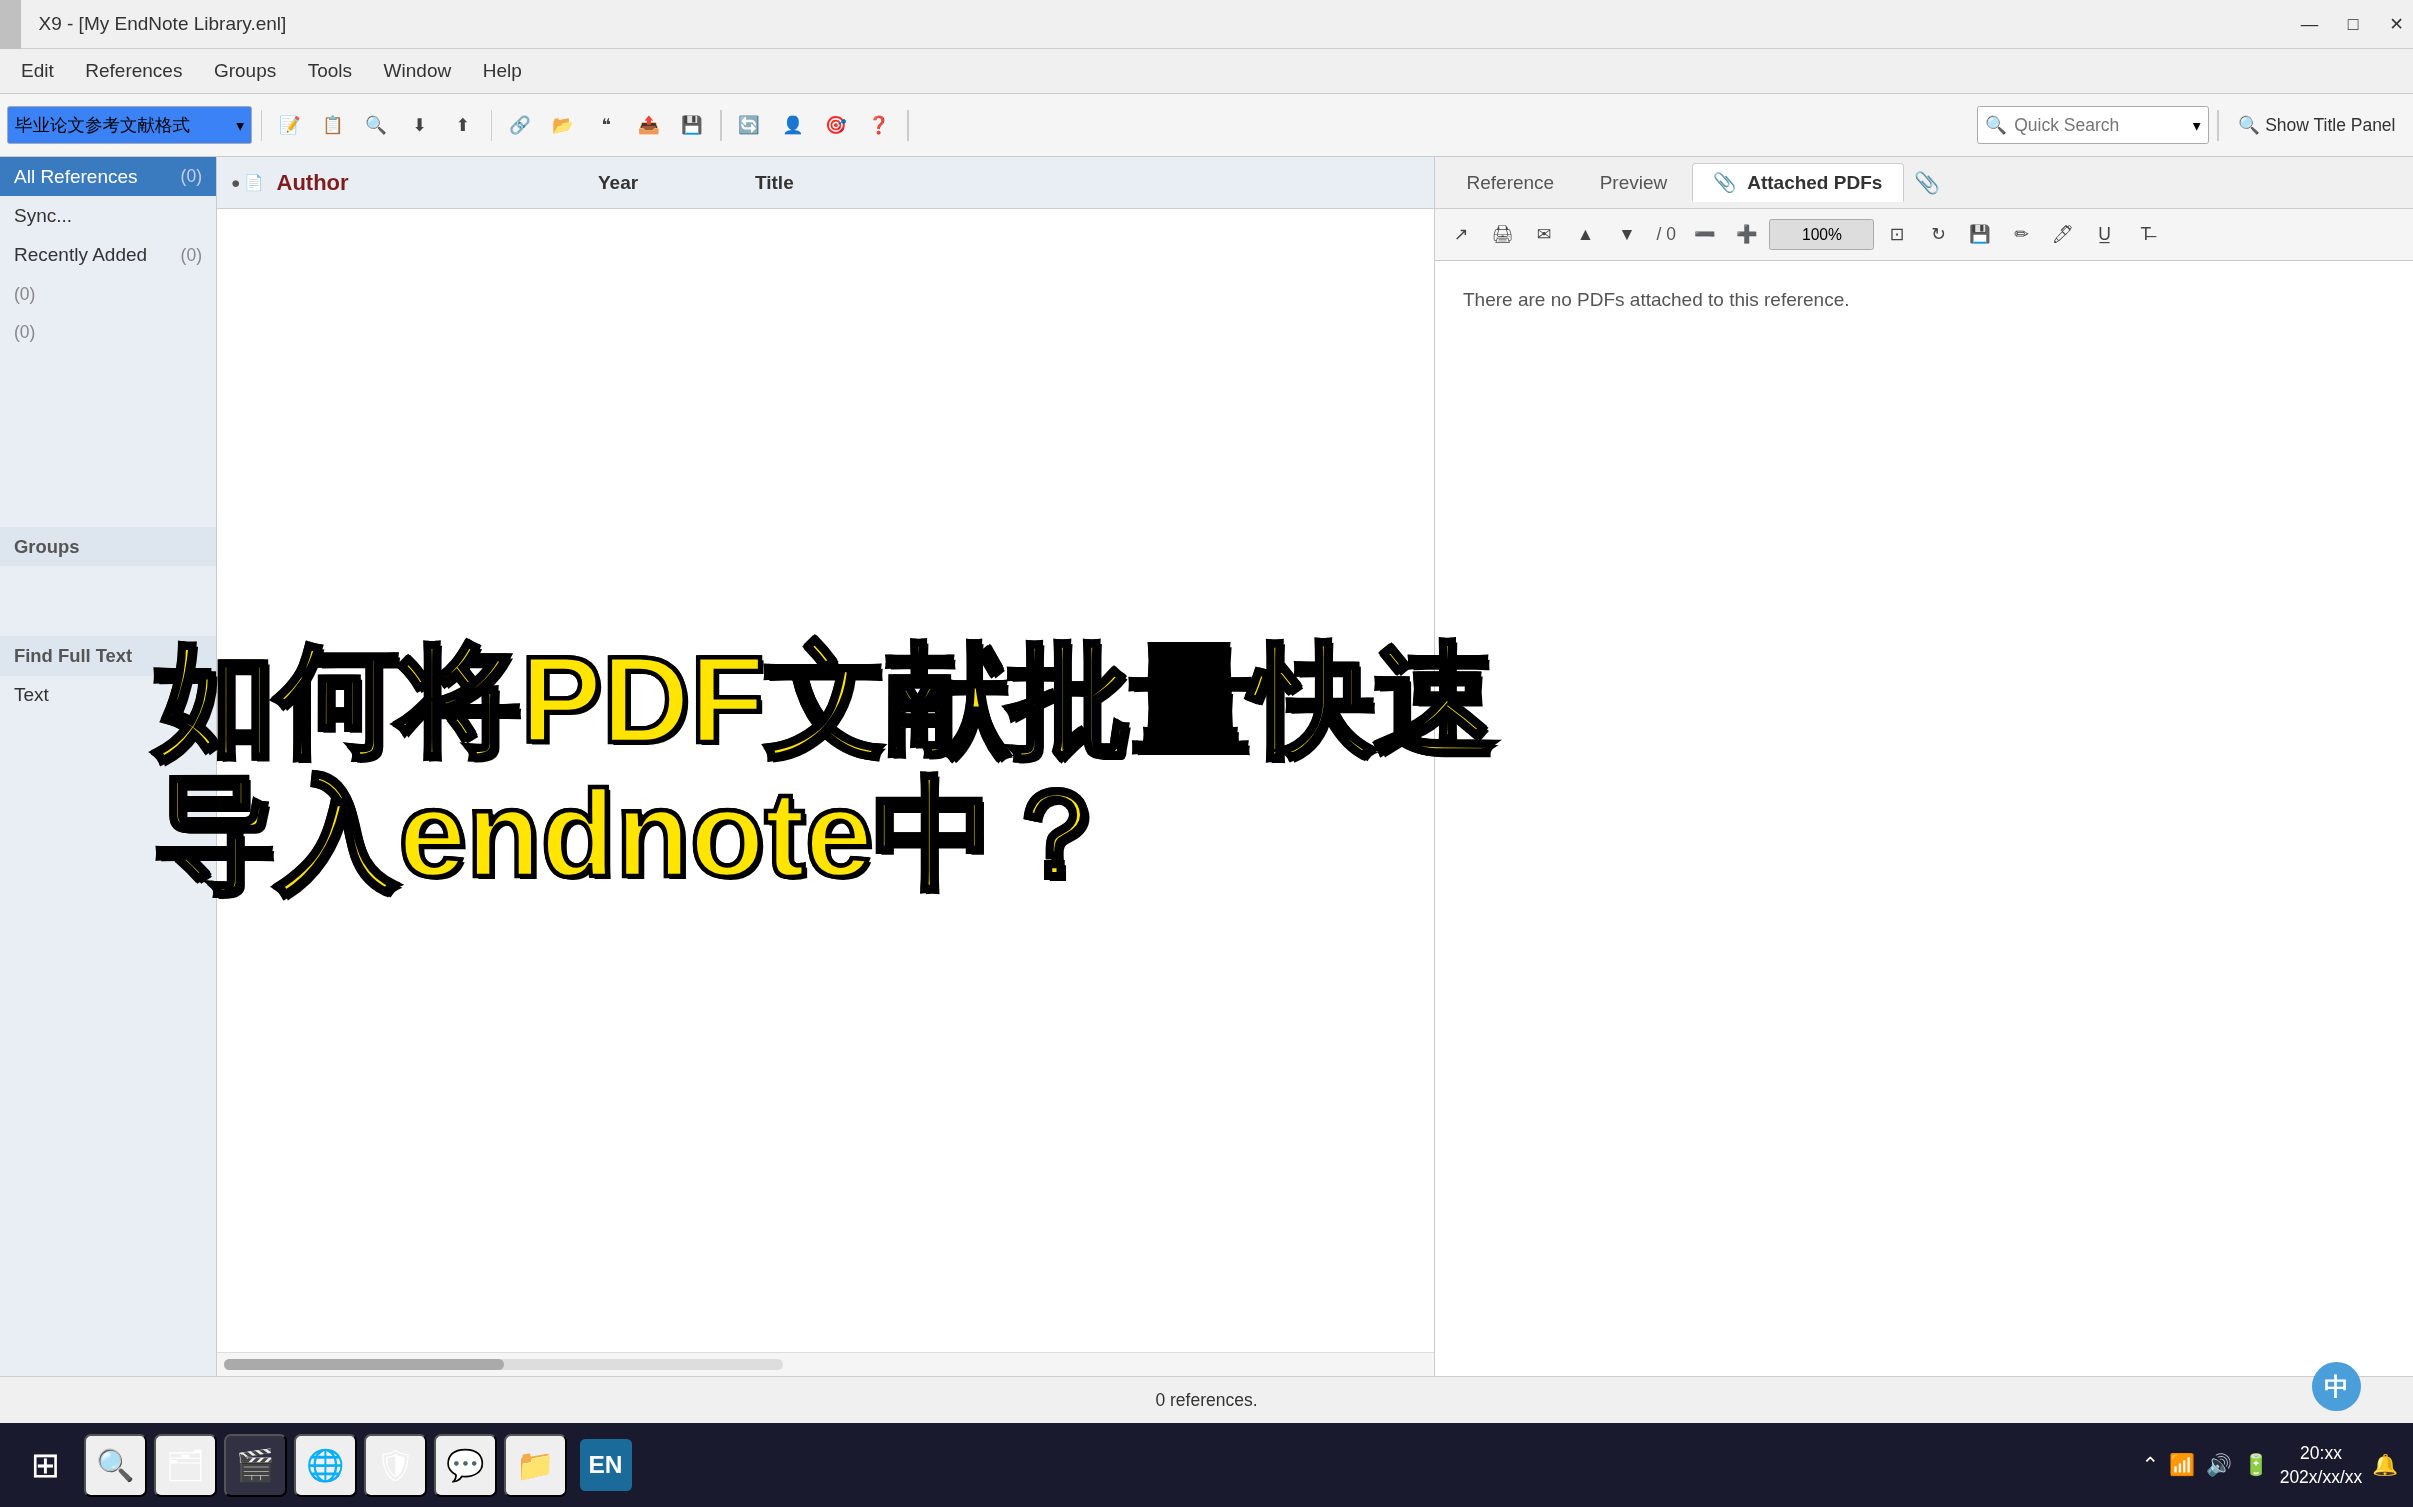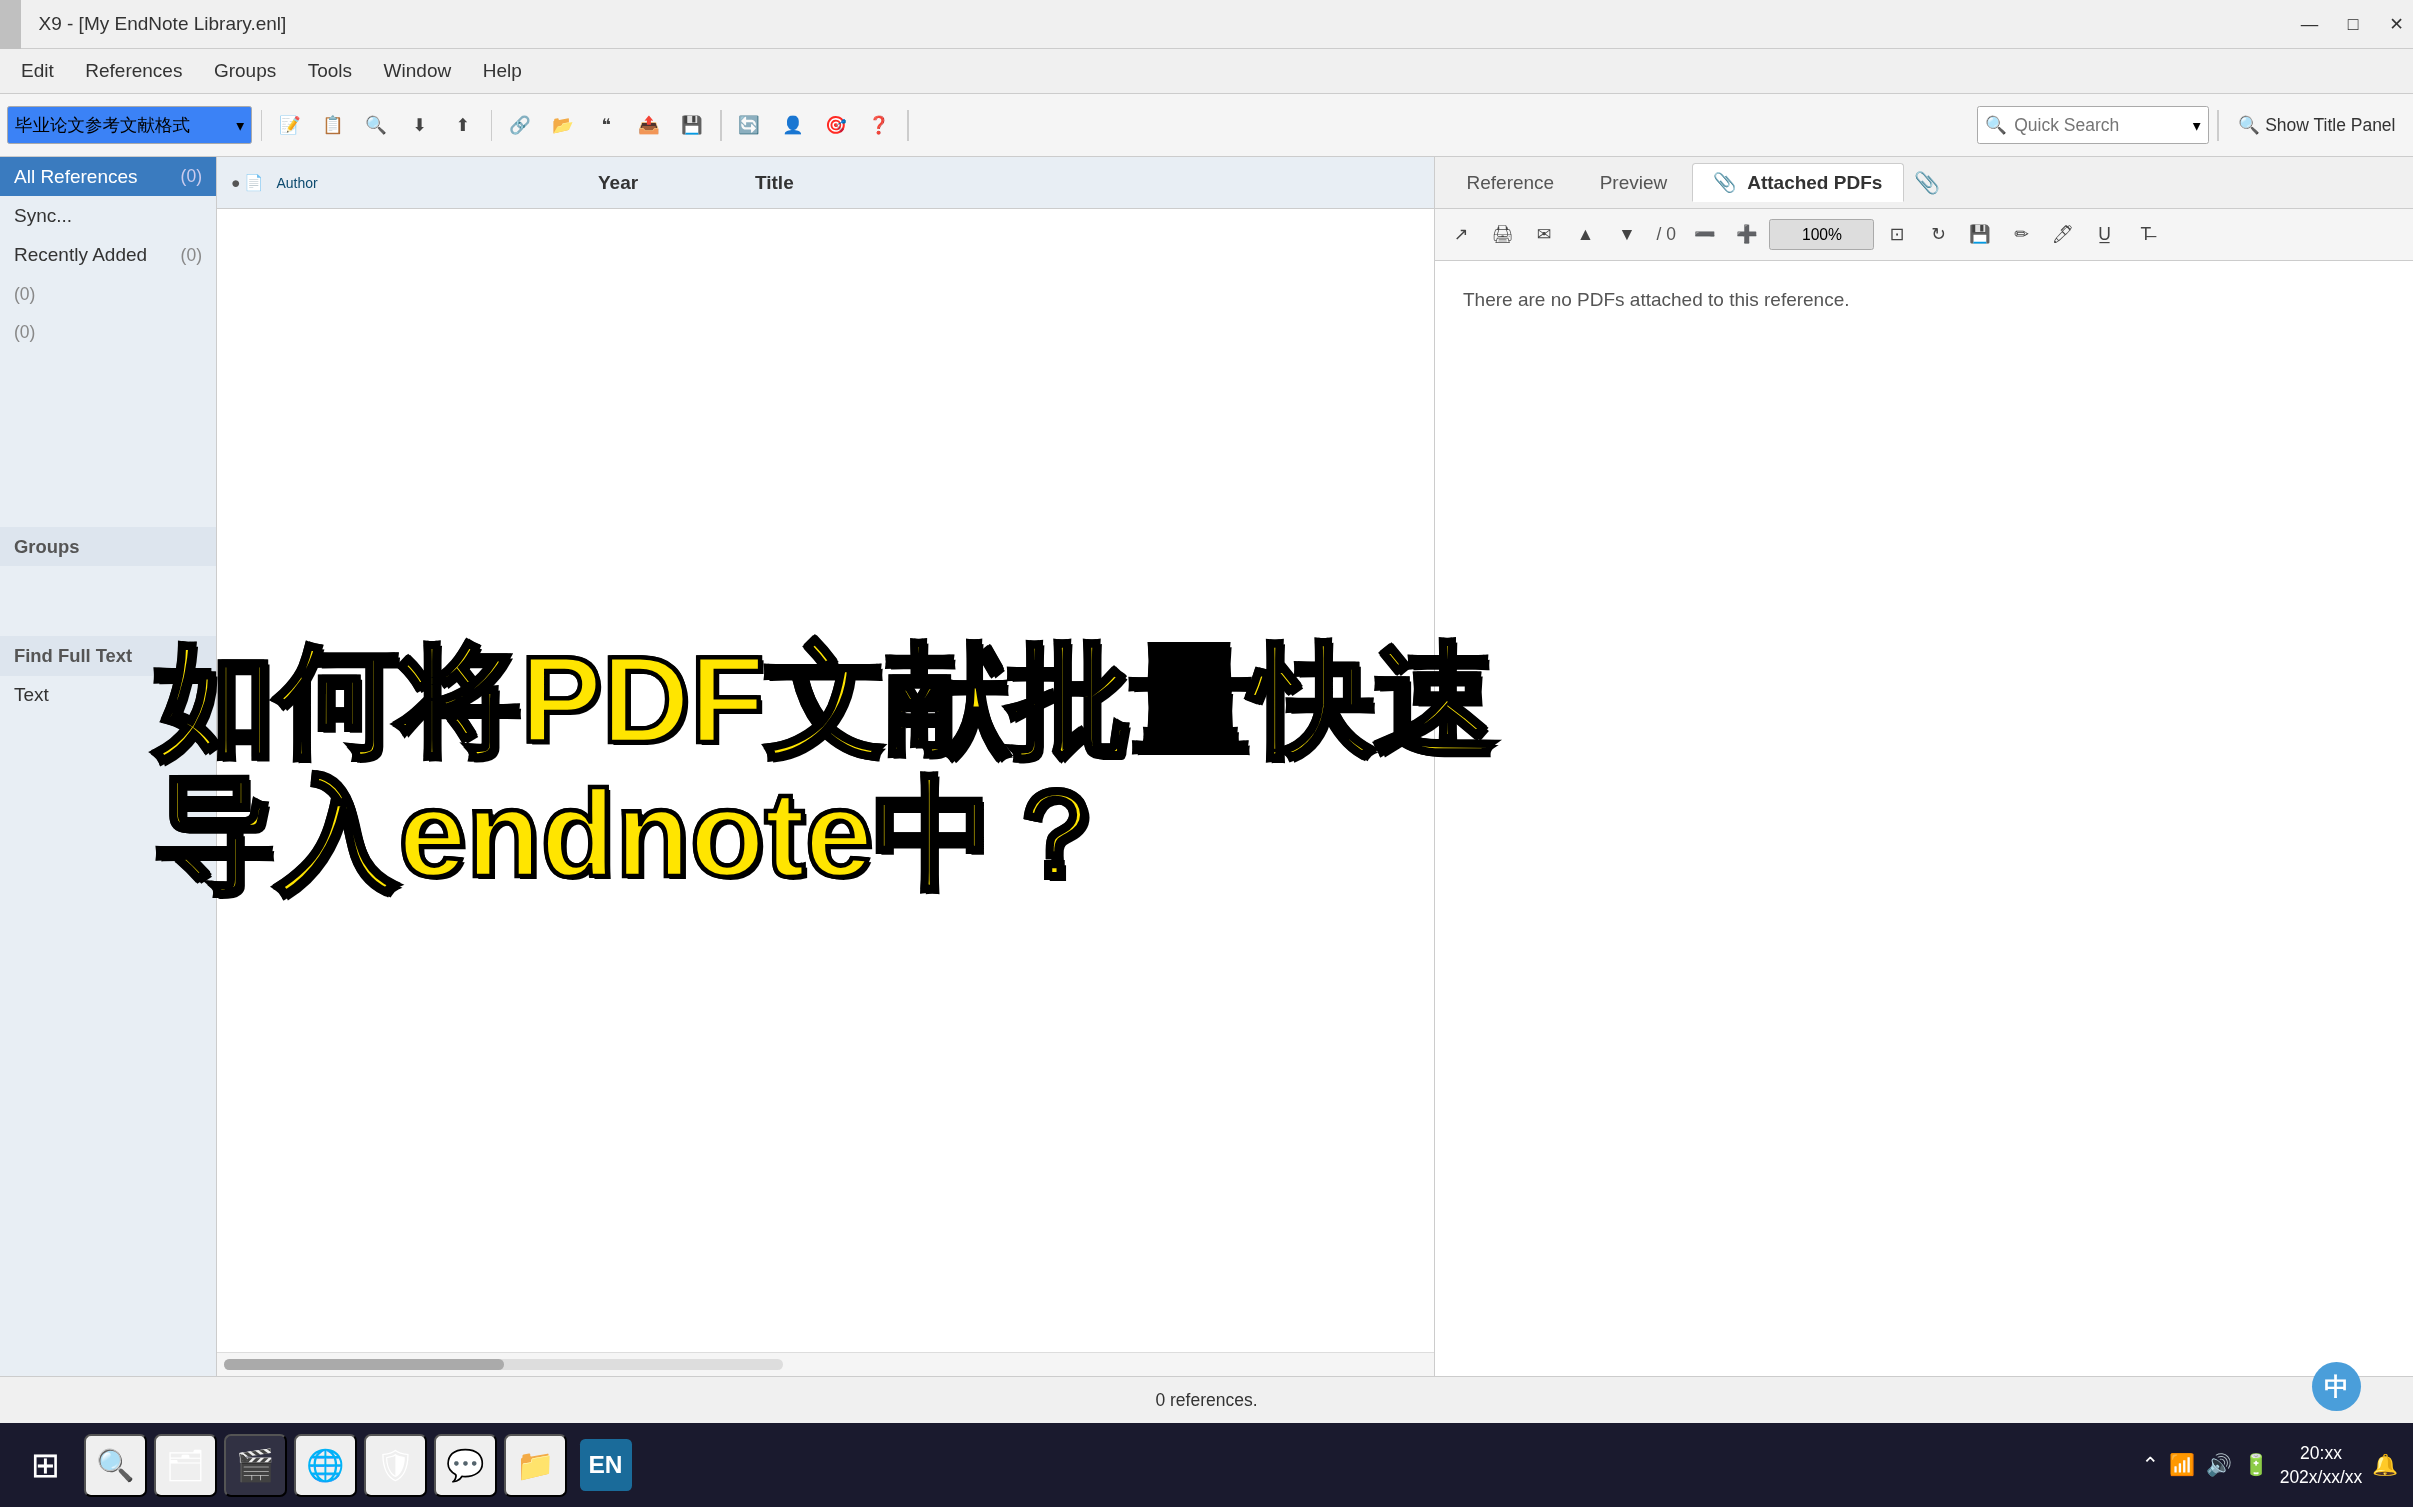--- a/index.html
+++ b/index.html
@@ -201,23 +201,23 @@
       gap: 0;
     }
     .ref-col-icon {
       width: 35px;
       display: flex;
       align-items: center;
       gap: 3.5px;
     }
     .ref-col-author {
       width: 332px;
-      font-size: 14px;
-      font-weight: normal;
-      color: #0c4a6e;
+      font-size: 22px;
+      font-weight: bold;
+      color: #7f1d1d;
       padding-left: 10.5px;
     }
     .ref-col-year {
       width: 157px;
       font-size: 19px;
       font-weight: bold;
       color: #333;
     }
     .ref-col-title {
       flex: 1;

